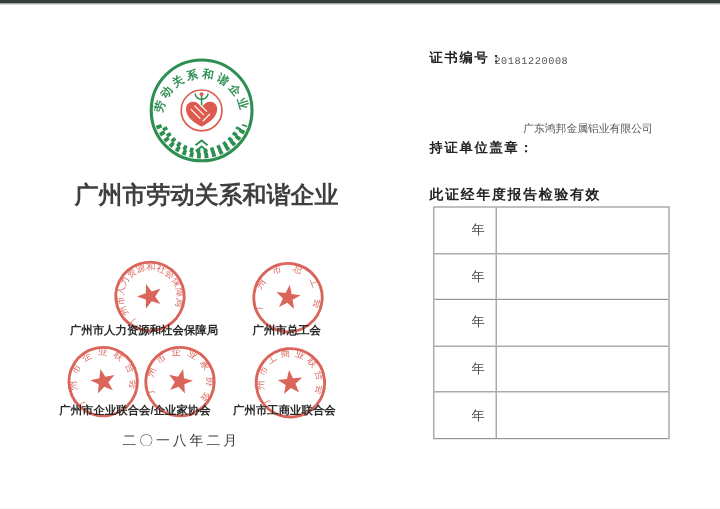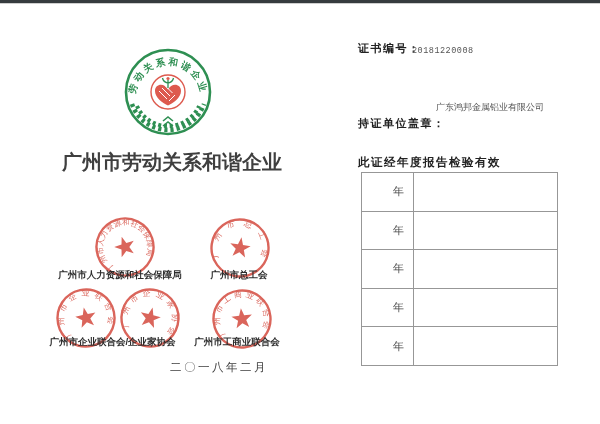--- a/index.html
+++ b/index.html
@@ -21,21 +21,21 @@
   #seal-union{left:208px;top:216px;transform:rotate(8deg);}
   #seal-ent{left:54px;top:286px;transform:rotate(-12deg);}
   #seal-entr{left:118px;top:286px;transform:rotate(14deg);}
   #seal-comm{left:210px;top:287px;transform:rotate(-6deg);}
   .org-label{position:absolute;font-size:9.5px;font-weight:bold;color:#2b2b2b;
              text-align:center;white-space:nowrap;}
   #lbl1{left:49px;top:269px;width:142px;}
   #lbl2{left:196px;top:269px;width:86px;}
   #lbl3{left:40px;top:336px;width:145px;}
   #lbl4{left:191px;top:336px;width:92px;}
-  .date{position:absolute;left:118px;top:360px;width:150px;text-align:right;
+  .date{position:absolute;left:102px;top:360px;width:150px;text-align:left;
         font-size:11.5px;color:#3c3c3c;letter-spacing:2.5px;}
 
   
   .field-label{position:absolute;font-weight:bold;color:#222;font-size:11px;
                letter-spacing:1.5px;white-space:nowrap;}
   .field-value{position:absolute;font-family:Liberation Mono, monospace;color:#555;white-space:nowrap;}
   #cert-no-label{left:358px;top:41px;}
   #cert-no-value{left:412px;top:46px;font-size:8.5px;letter-spacing:0.5px;}
   #holder-label{left:358px;top:96px;margin-top:20px;}
   #holder-value{left:436px;top:101px;font-size:9px;}

